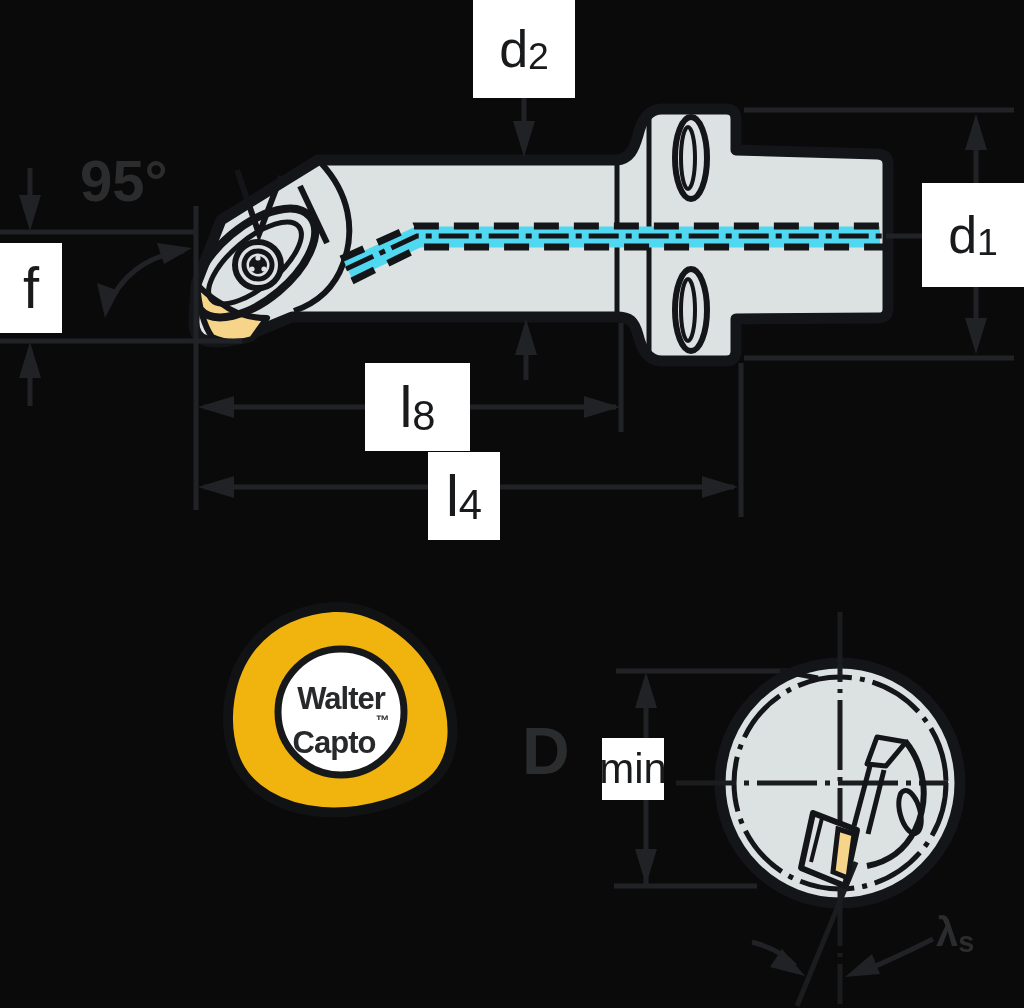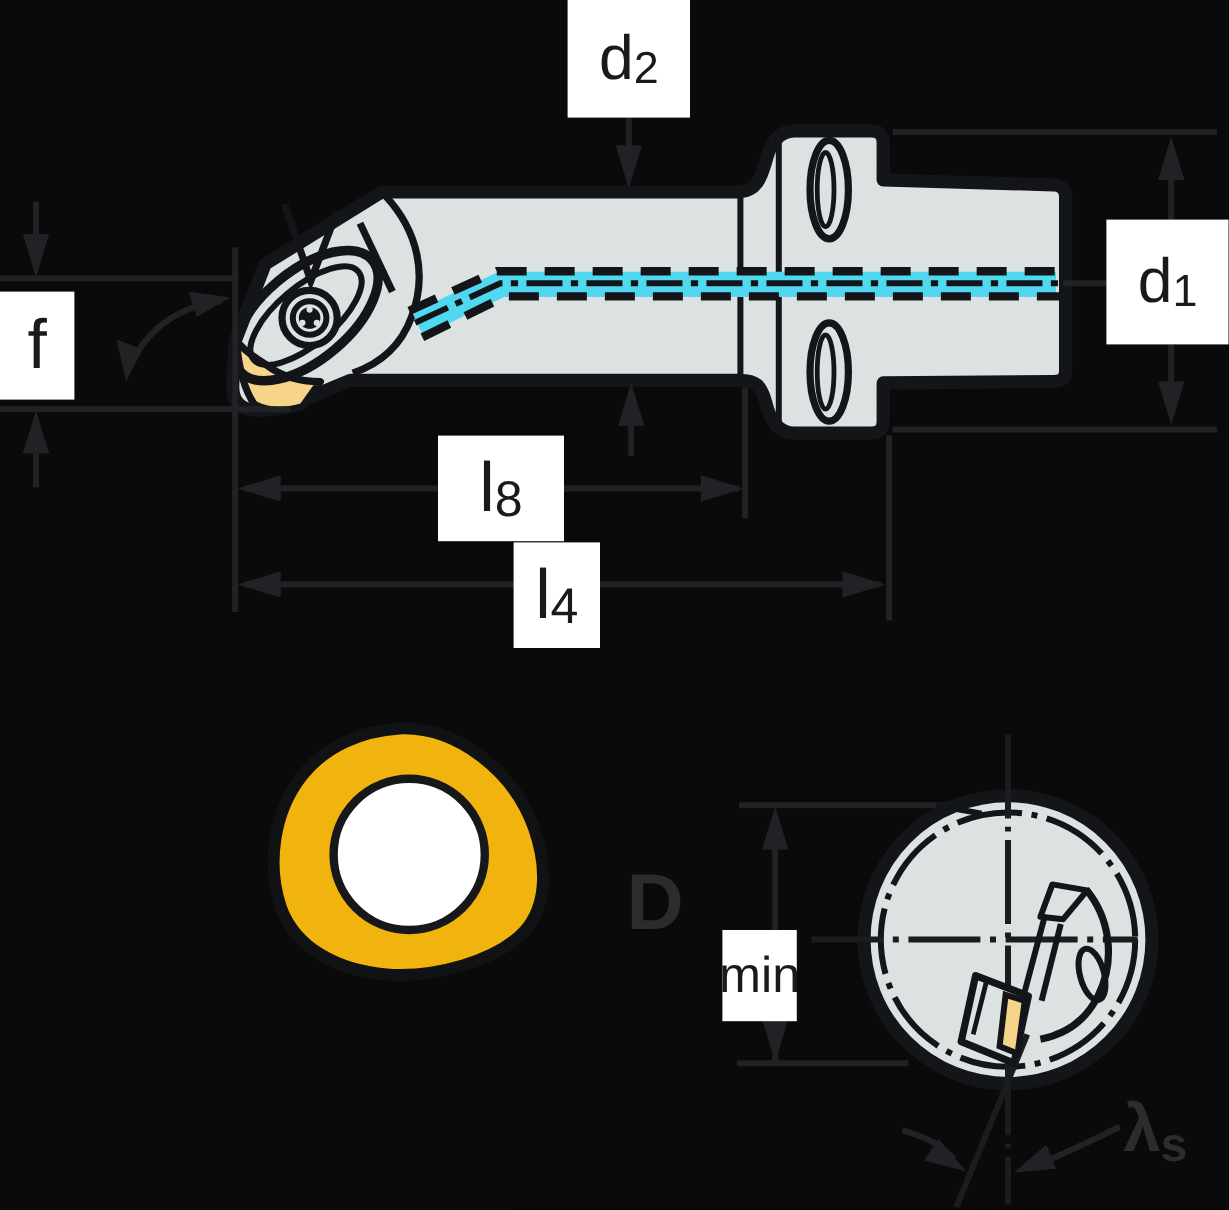--- a/index.html
+++ b/index.html
@@ -187,20 +187,21 @@
            C 272 621 302 609 333 607 Z" style="fill:var(--logo_yellow); stroke:#101214; stroke-width:10;"></path>
       <circle cx="341" cy="712" r="63" style="fill:#ffffff; stroke:#17181a; stroke-width:7;"></circle>
     </g>
   </svg>
 
   <div class="label-box" style="left:473px; top:0; width:102px; height:98px; font-size:52px;">
     <span>d</span>
       <span class="sub">2</span>
   </div>
 
+  <div class="faint" style="left:80px; top:152px; font-size:58px;"><span>95°</span></div>
 
   <div class="label-box" style="left:0; top:243px; width:62px; height:90px; font-size:58px;">
     <span>f</span>
   </div>
 
   <div class="label-box" style="left:922px; top:183px; width:102px; height:104px; font-size:52px;">
     <span>d</span>
       <span class="sub">1</span>
   </div>
 
@@ -209,22 +210,26 @@
       <span class="sub">8</span>
   </div>
 
   <div class="label-box" style="left:428px; top:452px; width:72px; height:88px; font-size:58px;">
     <span>l</span>
       <span class="sub">4</span>
   </div>
 
   <div class="faint" style="left:522px; top:718px; font-size:66px;"><span>D</span></div>
 
-  <div class="label-box" style="left:602px; top:775px; width:62px; height:76px; font-size:42px;">
+  <div class="label-box" style="left:602px; top:738px; width:62px; height:62px; font-size:42px;">
     <span>min</span>
   </div>
 
-  <div class="faint" style="left:936px; top:912px; font-size:56px;">
+  <div class="faint" style="left:936px; top:912px; font-size:40px;">
     <span>λ</span><span class="sub">s</span>
   </div>
 
+  <div class="logo-text" style="left:281px; top:684px; width:120px; font-size:31px;">
+    <span>Walter</span><br>
+    <span>Capto</span><span class="tm">™</span>
+  </div>
 
 </div>
 
 </body></html>

